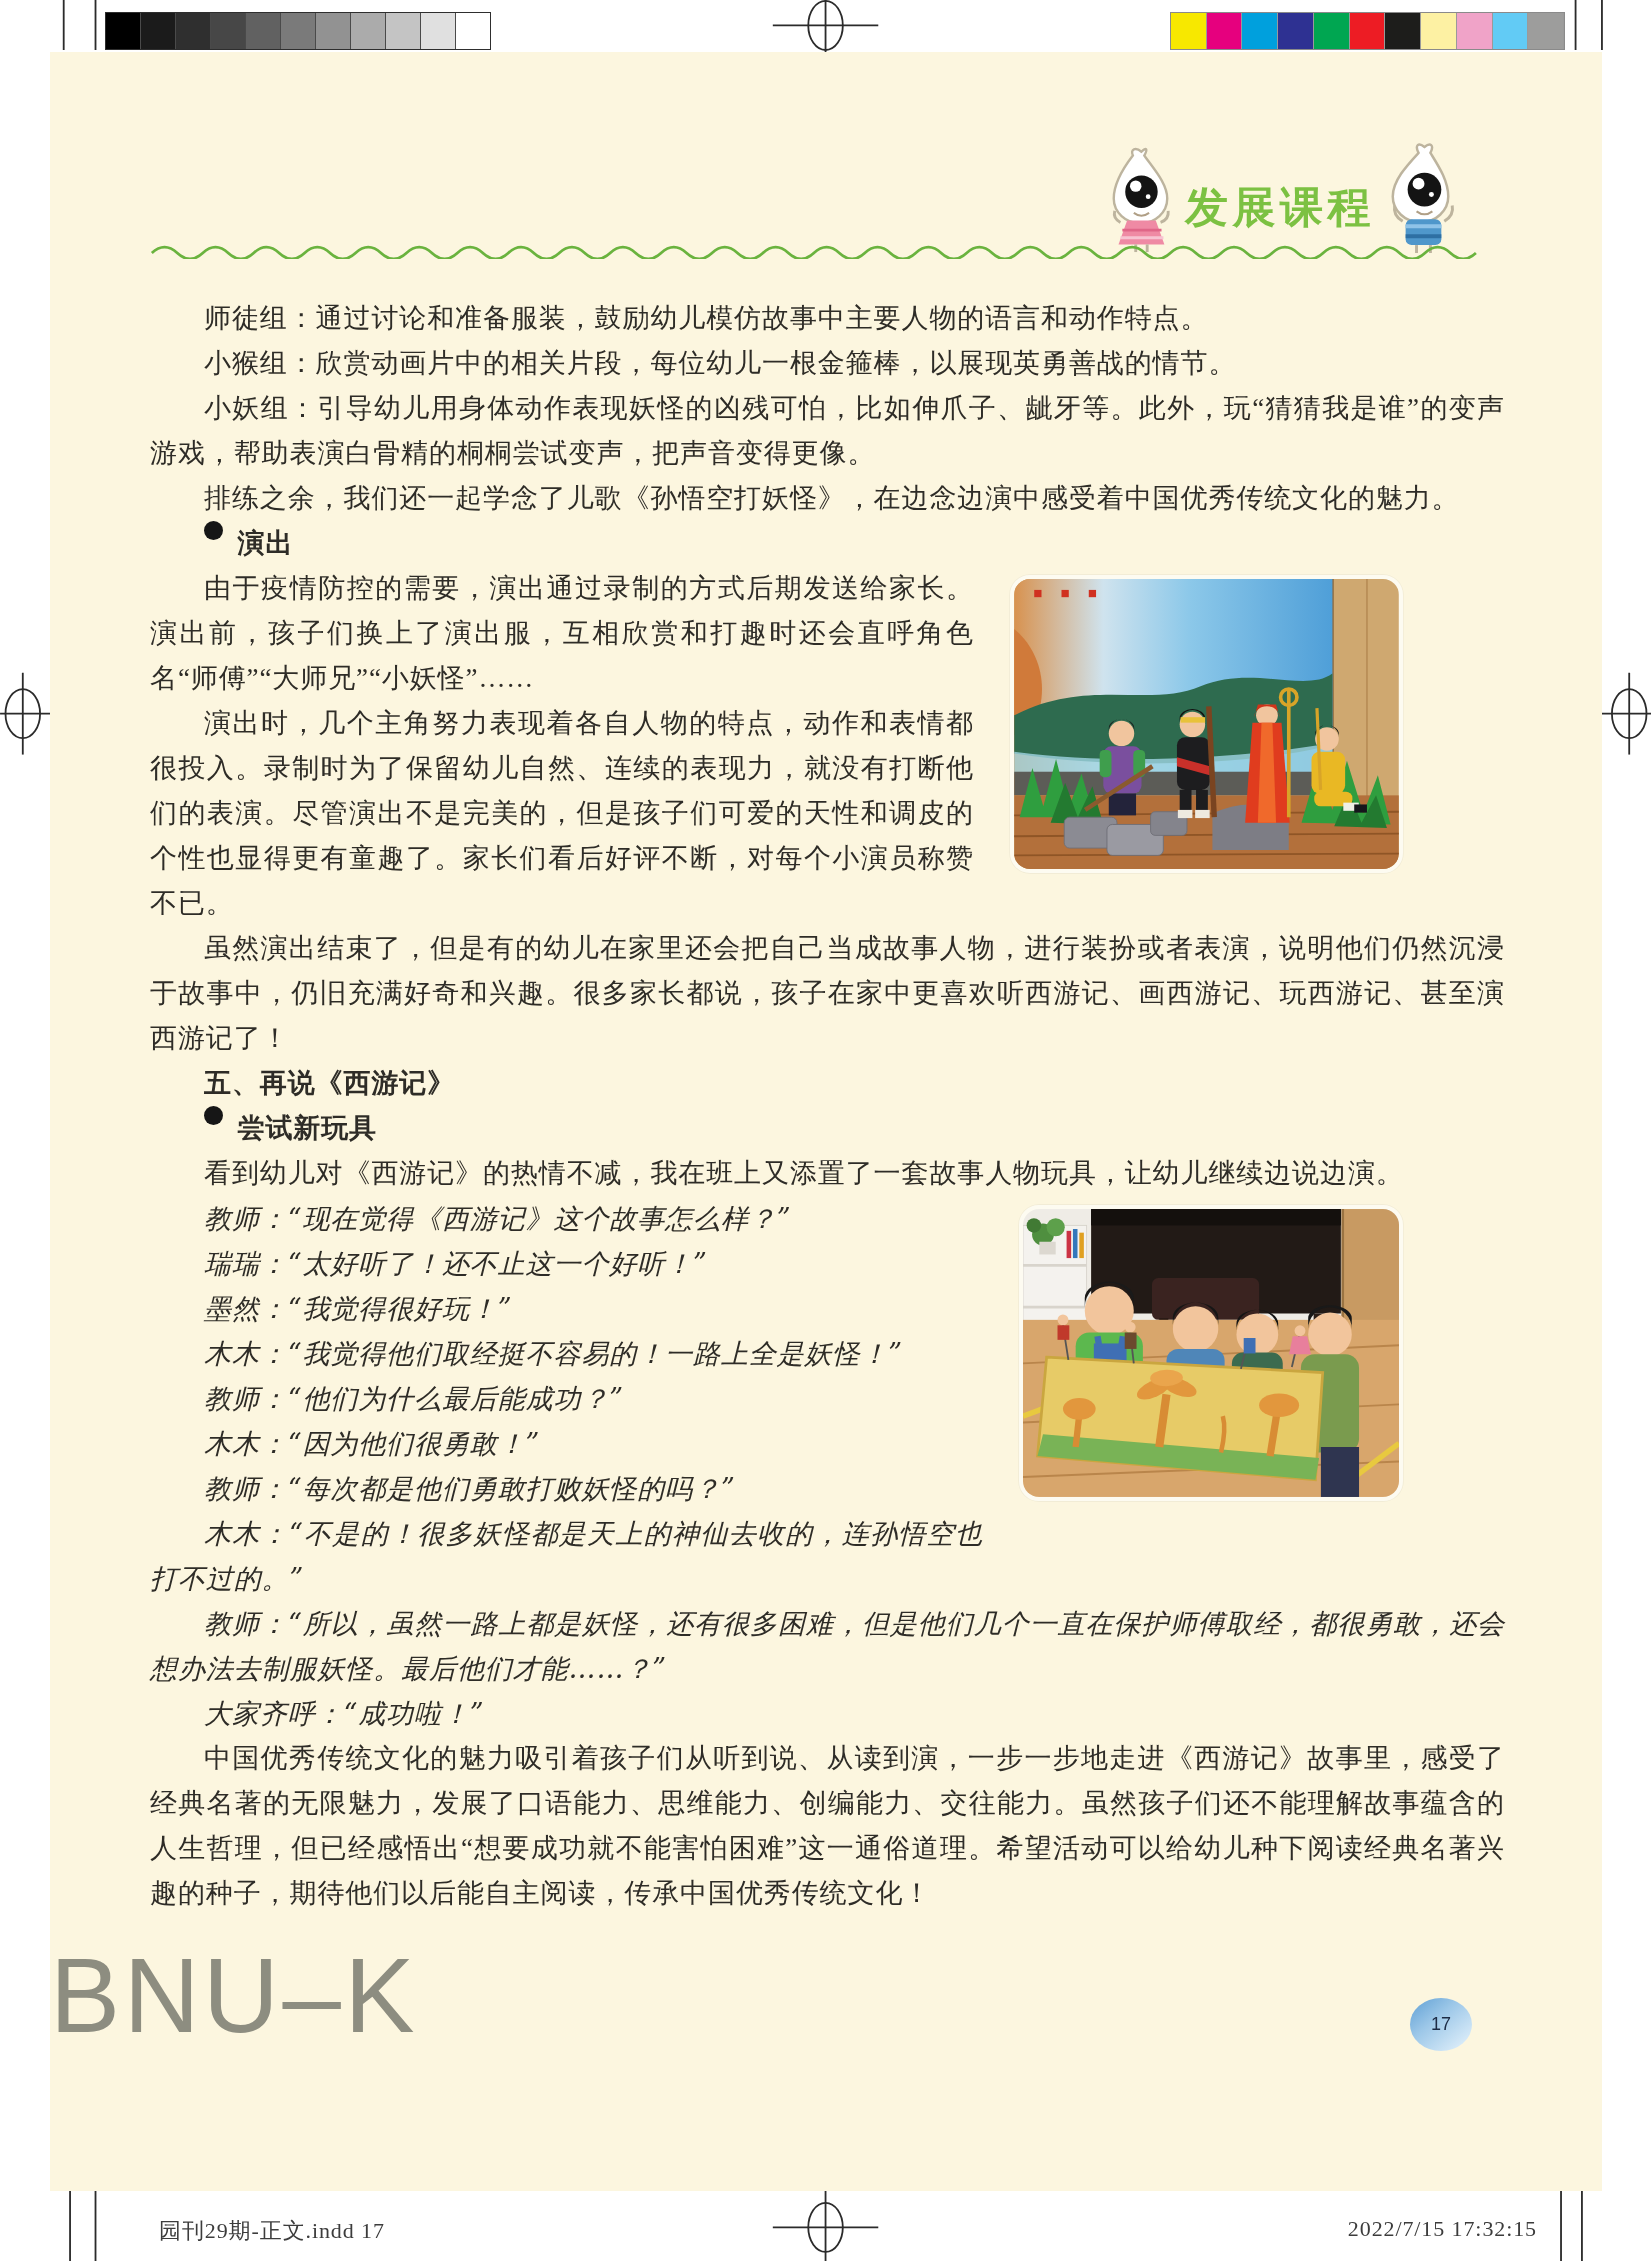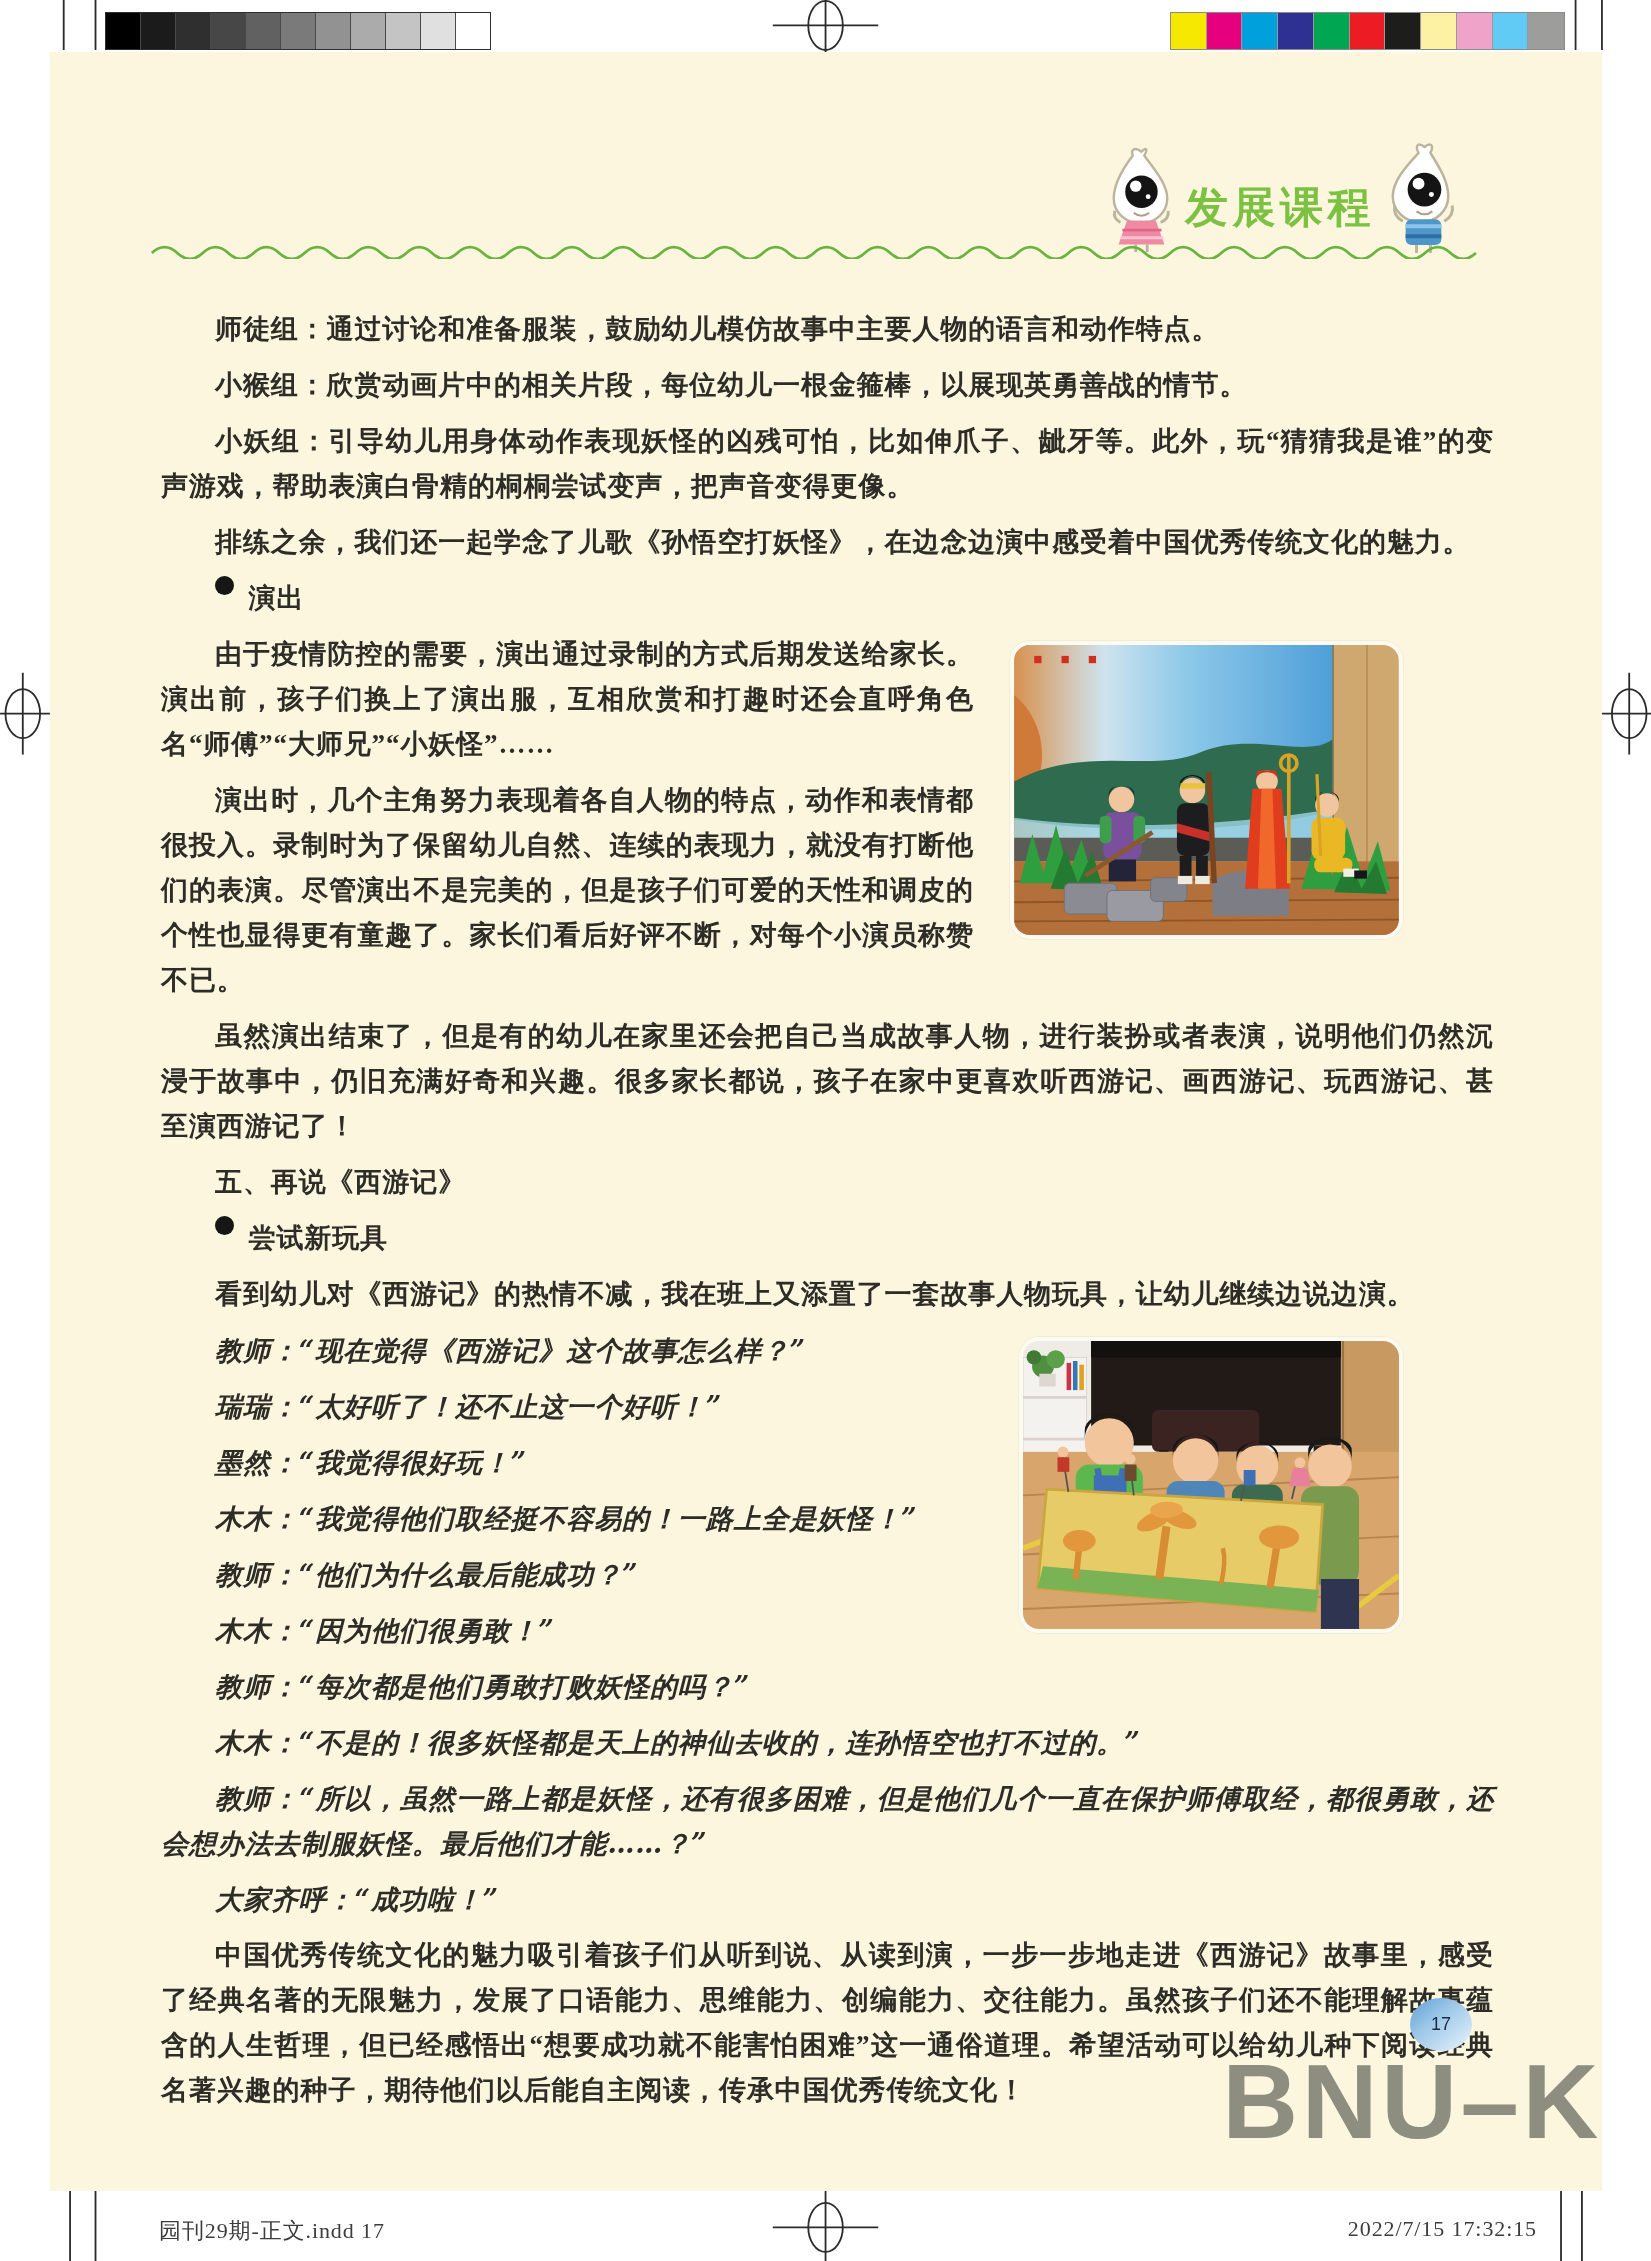--- a/index.html
+++ b/index.html
@@ -16,33 +16,33 @@
   
   .page{position:absolute;left:50px;top:52px;width:1552px;height:2139px;background:#fcf6df;}
   
   .logo-block{position:absolute;left:1055px;top:92px;width:405px;height:109px;display:flex;align-items:flex-end;}
   .logo-text{font-family:"Liberation Sans","DejaVu Sans",sans-serif;font-weight:bold;
              font-size:43px;letter-spacing:4.5px;color:#7cc142;margin:0 9px 16.4px 9px;white-space:nowrap;}
   .wavy{position:absolute;left:100px;top:191px;}
   
   .content{position:absolute;left:100px;top:244px;width:1355px;
            font-size:27px;line-height:45px;letter-spacing:0.9px;text-align:justify;}
-  .content p{margin:11px;font-weight:bold;}
+  .content p{margin:0;}
   .para{text-indent:2em;}
   .section-h{text-indent:2em;font-weight:bold;}
   .bullet-h{font-weight:bold;padding-left:2em;display:flex;}
   .bullet-h .dot{width:19px;height:19px;border-radius:50%;background:#161616;margin-right:14.5px;flex:none;}
   .dialog{text-indent:2em;font-style:italic;font-family:"DejaVu Serif","Liberation Serif",serif;}
   
   .float-photo{float:right;margin:9px 102px 14.5px 36px;border:4.5px solid #fdfbf1;border-radius:20px;overflow:hidden;
                background:#fdfbf1;box-shadow:0 0 0 0.9px rgba(0,0,0,0.04);}
   .float-photo svg{display:block;}
   
-  .watermark{position:absolute;left:0;top:1990px;width:100%;text-align:right;
-             font-family:"Liberation Sans","DejaVu Sans",sans-serif;font-weight:700;
+  .watermark{position:absolute;left:0;top:1884px;width:100%;text-align:left;
+             font-family:"Liberation Sans","DejaVu Sans",sans-serif;font-weight:400;
              font-size:105px;letter-spacing:3.6px;color:#8d8d80;}
   .page-badge{position:absolute;left:1360px;top:1946px;width:62px;height:53px;border-radius:50%;
               background:linear-gradient(140deg,#5e9fd4 0%,#9cc7e8 40%,#e9f5fd 100%);
               display:flex;align-items:center;justify-content:center;
               font-family:"Liberation Sans","DejaVu Sans",sans-serif;font-size:18px;color:#1c2b45;}
   .footer-note{position:absolute;top:2216px;font-size:22px;color:#3c3c3c;letter-spacing:0.9px;}
   #footer-left{left:159px;}
   #footer-right{right:115px;margin-left:42px;}
 </style>
 </head>

